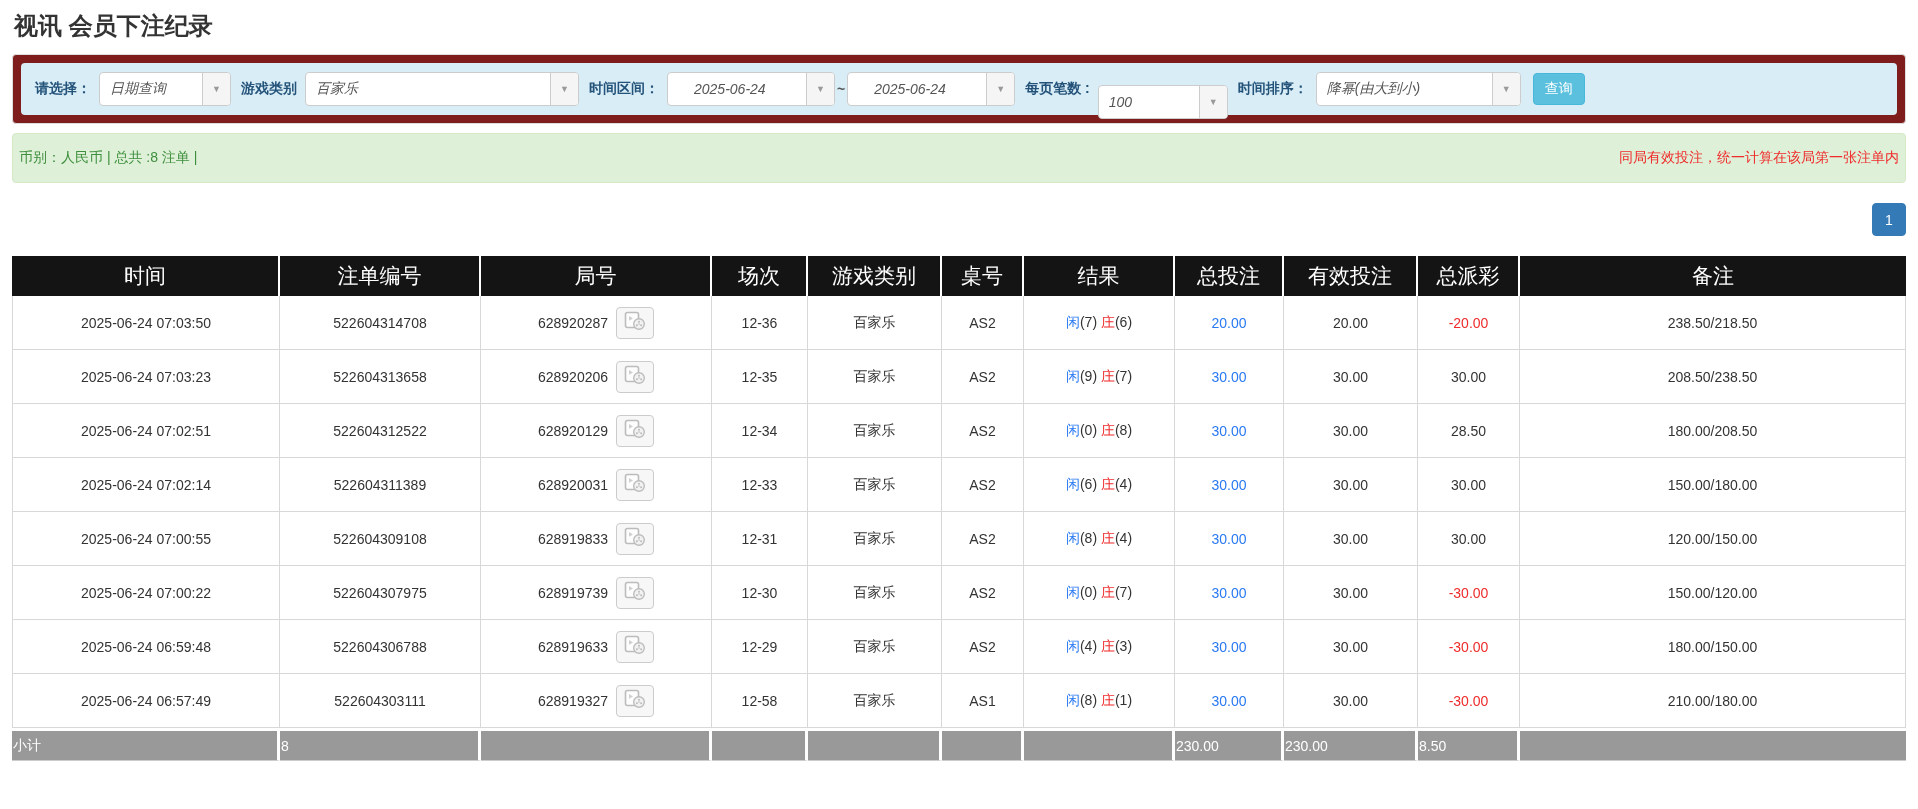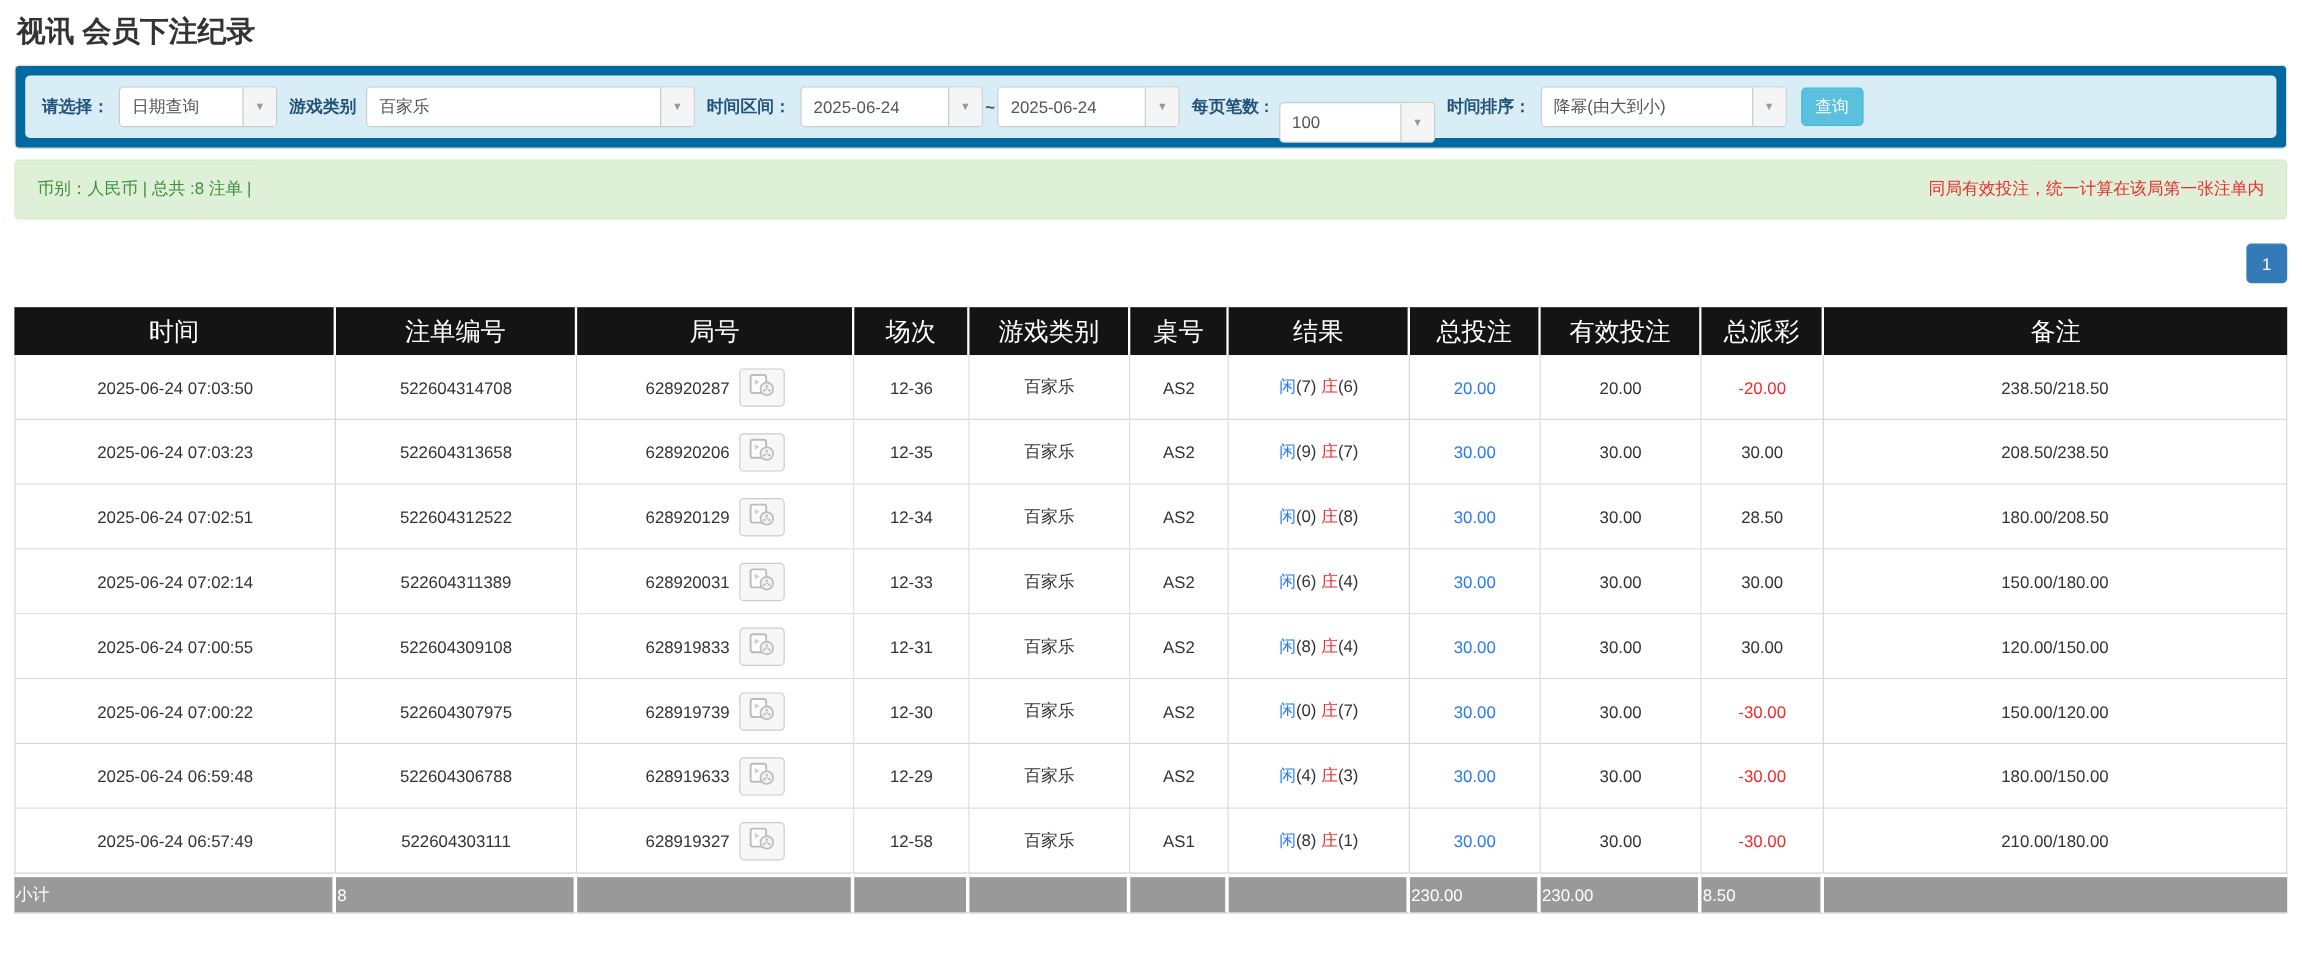--- a/index.html
+++ b/index.html
@@ -20,48 +20,48 @@
   body{
     width:1918px;height:809px;background:#fff;overflow:hidden;
     font-family:"Liberation Sans","DejaVu Sans",sans-serif;color:#333;
   }
   .wrap{padding:6px 12px 0 12px;}
 
   
   .page-title{font-size:24px;font-weight:bold;color:#333;margin:4px 0 12px 2px;}
 
   
-  .panel{border:1px solid #ddd;border-radius:4px;background:#0369a1;padding:8px;margin-bottom:9px;}
+  .panel{border:1px solid #ddd;border-radius:4px;background:#7f1d1d;padding:8px;margin-bottom:9px;}
   .filter-bar{
     background:var(--filter-bar-bg);border-radius:4px;height:52px;
     display:flex;align-items:center;padding:0 14px;white-space:nowrap;
   }
   .flabel{font-size:14px;font-weight:bold;color:#24537a;margin:0 8px 0 10px;flex:0 0 auto;}
   .flabel:first-child{margin-left:0;}
   .sel{
     display:flex;align-items:stretch;background:#fff;border:1px solid #ccc;border-radius:4px;
     height:34px;overflow:hidden;flex:0 0 auto;cursor:pointer;
   }
-  .sel-text{flex:1;display:flex;align-items:center;padding:0 10px;font-size:14px;color:#555;overflow:hidden;}
+  .sel-text{flex:1;display:flex;align-items:center;padding:0 10px;font-size:14px;color:#555;overflow:hidden;font-style:italic;}
   .sel-arrow{
     width:28px;border-left:1px solid #ccc;background:#f5f5f5;color:#999;
     display:flex;align-items:center;justify-content:center;font-size:9px;flex:0 0 auto;
   }
-  .w132{width:132px;} .w274{width:274px;} .w168{width:152px;} .w130{width:130px;margin-top:26px;} .w205{width:205px;}
+  .w132{width:132px;} .w274{width:274px;} .w168{width:168px;padding-left:16px;} .w130{width:130px;margin-top:26px;} .w205{width:205px;}
   .tilde{font-size:14px;color:#555;margin:0 2px;}
   .btn-query{
     margin-left:12px;width:52px;height:32px;border:1px solid var(--button-info-border);
     background:var(--button-info);color:#fff;font-size:14px;border-radius:4px;cursor:pointer;
     font-family:Liberation Mono, monospace;flex:0 0 auto;
   }
 
   
   .notice{
     background:var(--notice-bg);border:1px solid var(--notice-border);border-radius:4px;
-    height:50px;display:flex;align-items:center;justify-content:space-between;padding:0 18px;
+    height:50px;display:flex;align-items:center;justify-content:space-between;padding:0 6px;
     font-size:14px;
   }
   .notice-left{color:var(--success-green);}
   .notice-right{color:var(--negative-red);}
 
   
   .pager-row{display:flex;justify-content:flex-end;padding:20px 0 20px 0;height:73px;}
   .page-btn{
     width:34px;height:33px;background:var(--pagination-active);border:1px solid var(--pagination-active);
     border-radius:4px;color:#fff;font-size:14px;cursor:pointer;font-family:inherit;

